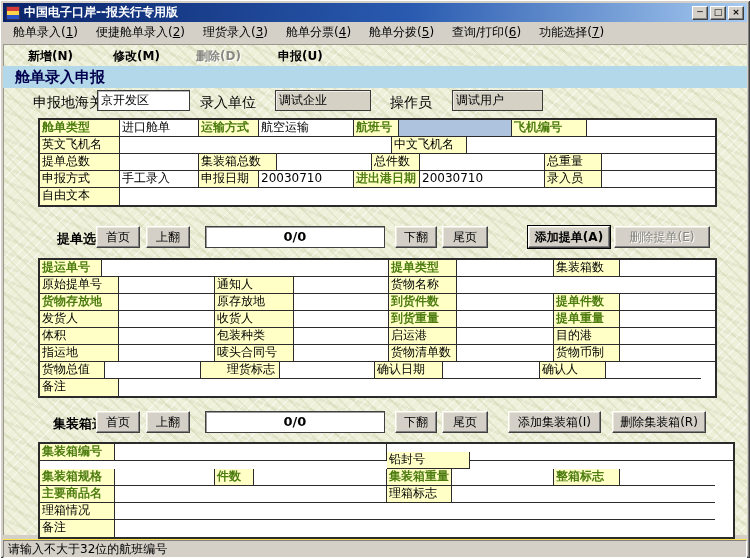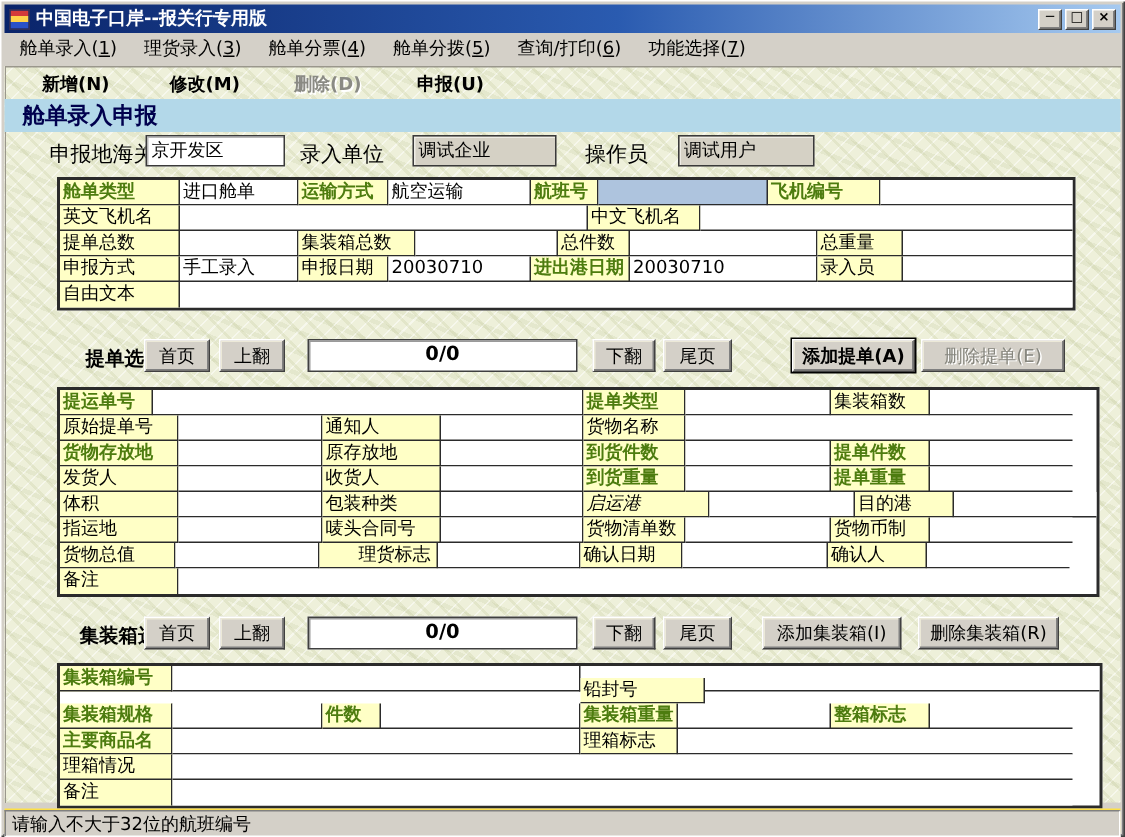--- a/index.html
+++ b/index.html
@@ -102,20 +102,21 @@
     <span class="title-text">中国电子口岸--报关行专用版</span>
     <div class="win-btns">
       <button class="win-btn">─</button>
       <button class="win-btn">□</button>
       <button class="win-btn">×</button>
     </div>
   </div>
 
   <div class="menubar" id="menubar">
       <div class="menu-item"><span>舱单录入(</span><span class="menu-key">1</span><span>)</span></div>
+      <div class="menu-item"><span>便捷舱单录入(</span><span class="menu-key">2</span><span>)</span></div>
       <div class="menu-item"><span>理货录入(</span><span class="menu-key">3</span><span>)</span></div>
       <div class="menu-item"><span>舱单分票(</span><span class="menu-key">4</span><span>)</span></div>
       <div class="menu-item"><span>舱单分拨(</span><span class="menu-key">5</span><span>)</span></div>
       <div class="menu-item"><span>查询/打印(</span><span class="menu-key">6</span><span>)</span></div>
       <div class="menu-item"><span>功能选择(</span><span class="menu-key">7</span><span>)</span></div>
     </div>
 
   <div class="client">
 
     <div id="toolbar">
@@ -223,37 +224,37 @@
           <div class="gcell lnk" style="width: 68px;">到货重量</div>
           <div class="gcell fld" style="width: 97px;"></div>
           <div class="gcell lnk" style="width: 66px;">提单重量</div>
           <div class="gcell fld" style="width: 95px;"></div>
         </div>
         <div class="grow">
           <div class="gcell lbl" style="width: 79px;">体积</div>
           <div class="gcell fld" style="width: 96px;"></div>
           <div class="gcell lbl" style="width: 79px;">包装种类</div>
           <div class="gcell fld" style="width: 95px;"></div>
-          <div class="gcell lbl" style="width: 84px; font-style: italic;">启运港</div>
+          <div class="gcell lbl" style="width: 68px;">启运港</div>
           <div class="gcell fld" style="width: 97px;"></div>
           <div class="gcell lbl" style="width: 66px;">目的港</div>
           <div class="gcell fld" style="width: 95px;"></div>
         </div>
         <div class="grow">
           <div class="gcell lbl" style="width: 79px;">指运地</div>
           <div class="gcell fld" style="width: 96px;"></div>
           <div class="gcell lbl" style="width: 79px;">唛头合同号</div>
           <div class="gcell fld" style="width: 95px;"></div>
           <div class="gcell lbl" style="width: 68px;">货物清单数</div>
           <div class="gcell fld" style="width: 97px;"></div>
           <div class="gcell lbl" style="width: 66px;">货物币制</div>
           <div class="gcell fld" style="width: 95px;"></div>
         </div>
         <div class="grow">
-          <div class="gcell lbl" style="width: 77px;">货物总值</div>
+          <div class="gcell lbl" style="width: 65px;">货物总值</div>
           <div class="gcell fld" style="width: 96px;"></div>
           <div class="gcell lbl" style="width: 79px; padding-left: 26px;">理货标志</div>
           <div class="gcell fld" style="width: 95px;"></div>
           <div class="gcell lbl" style="width: 68px;">确认日期</div>
           <div class="gcell fld" style="width: 97px;"></div>
           <div class="gcell lbl" style="width: 66px;">确认人</div>
           <div class="gcell fld" style="width: 95px;"></div>
         </div>
         <div class="grow">
           <div class="gcell lbl" style="width: 79px;">备注</div>

